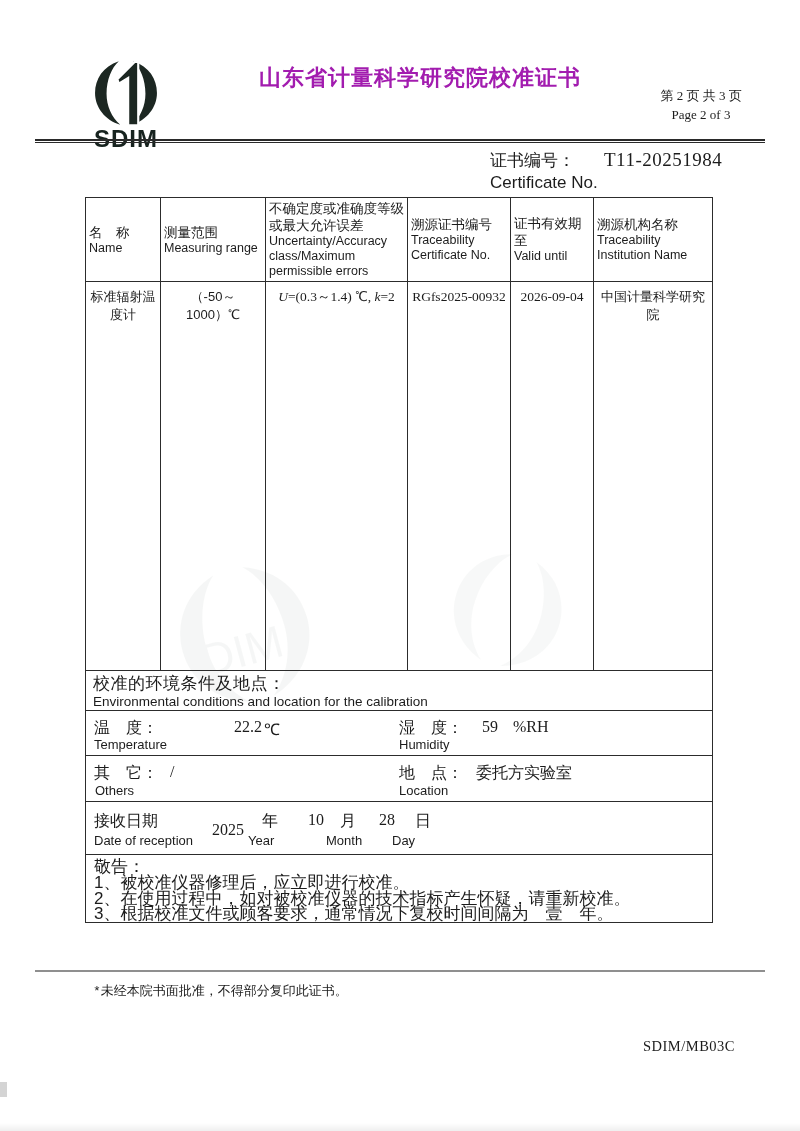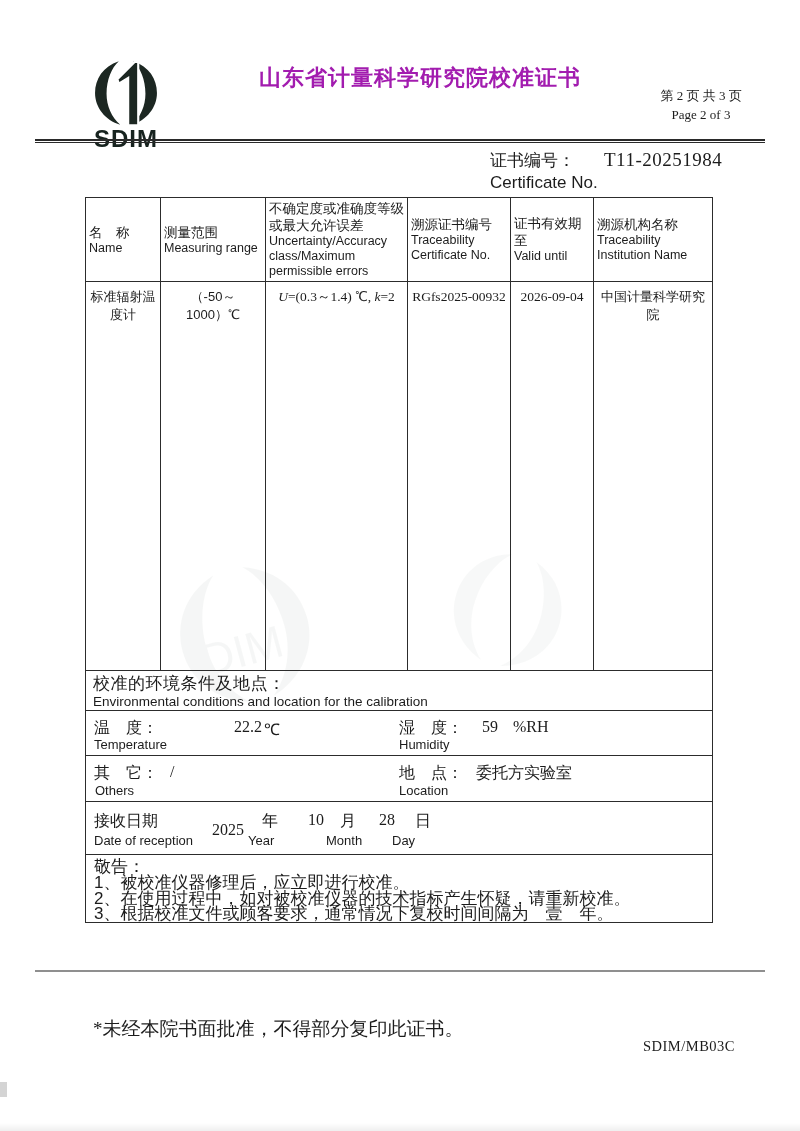--- a/index.html
+++ b/index.html
@@ -49,22 +49,22 @@
   .r-env .zh { font-size:17px; line-height:21px; letter-spacing:.5px; }
   .r-env .en { font-size:13.5px; line-height:16px; }
   .r-cond  { height:45px; } .r-other { height:46px; } .r-recv { height:53px; }
   .abs { position:absolute; white-space:nowrap; }
   .zh16 { font-size:16px; }  .en13 { font-size:13px; }
   .val  { font-size:16px; font-family:"Liberation Serif", serif; }
   .r-notice { height:67px; padding:4px 6px 0 8px; vertical-align:top; }
   .r-notice div { font-size:17px; line-height:15.8px; }
   
   .rule-bottom { position:absolute; left:35px; top:970px; width:730px; border-top:2px solid #8f8f8f; }
-  .notes { position:absolute; left:93px; top:983px; font-size:19px; line-height:18px;
-           font-family:Liberation Serif, serif;margin-top:37px; }
+  .notes { position:absolute; left:93px; top:983px; font-size:13px; line-height:18px;
+           font-family:Liberation Mono, monospace; }
   .form-code { position:absolute; left:643px; top:1038px; font-size:14.5px; letter-spacing:.5px;
                font-family:"Liberation Serif", serif; }
   .speck { position:absolute; left:0; top:1082px; width:7px; height:15px; background:#555; opacity:.25; }
   .bottom-fade { position:absolute; left:0; bottom:0; width:100%; height:8px;
                  background:linear-gradient(#ffffff,#efefef); }
 </style>
 </head>
 <body>
 
 <div class="page">

